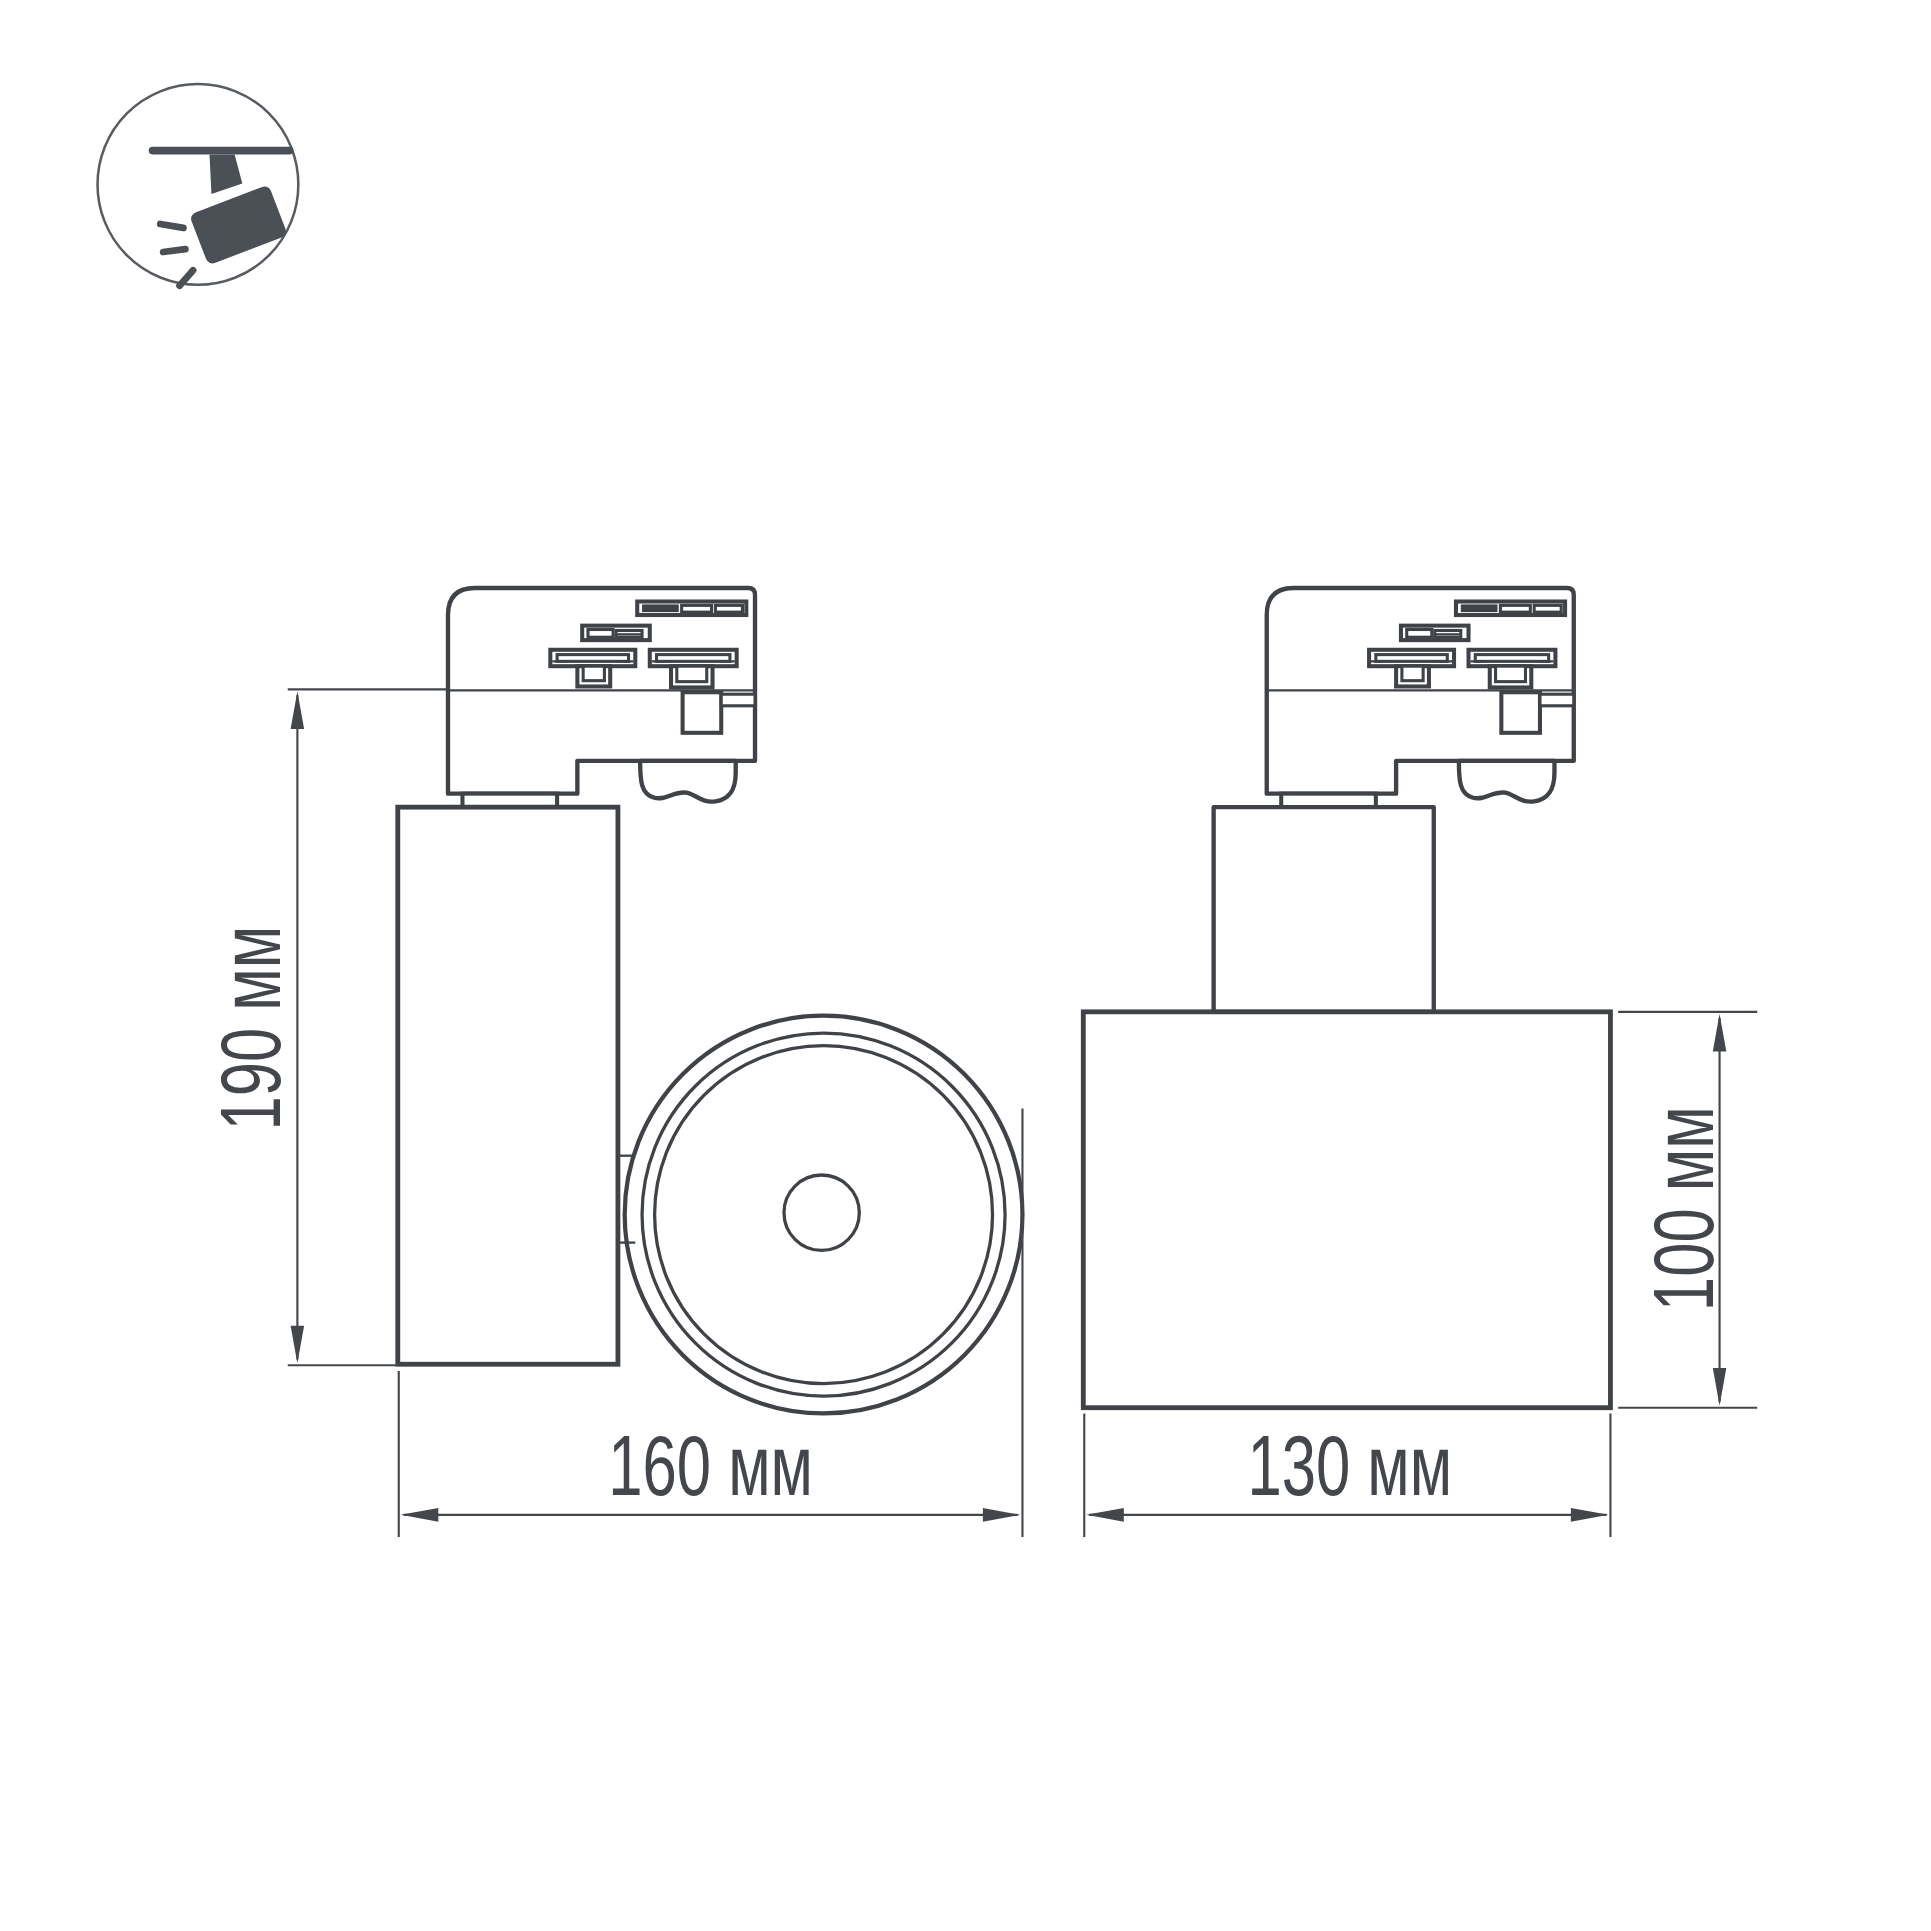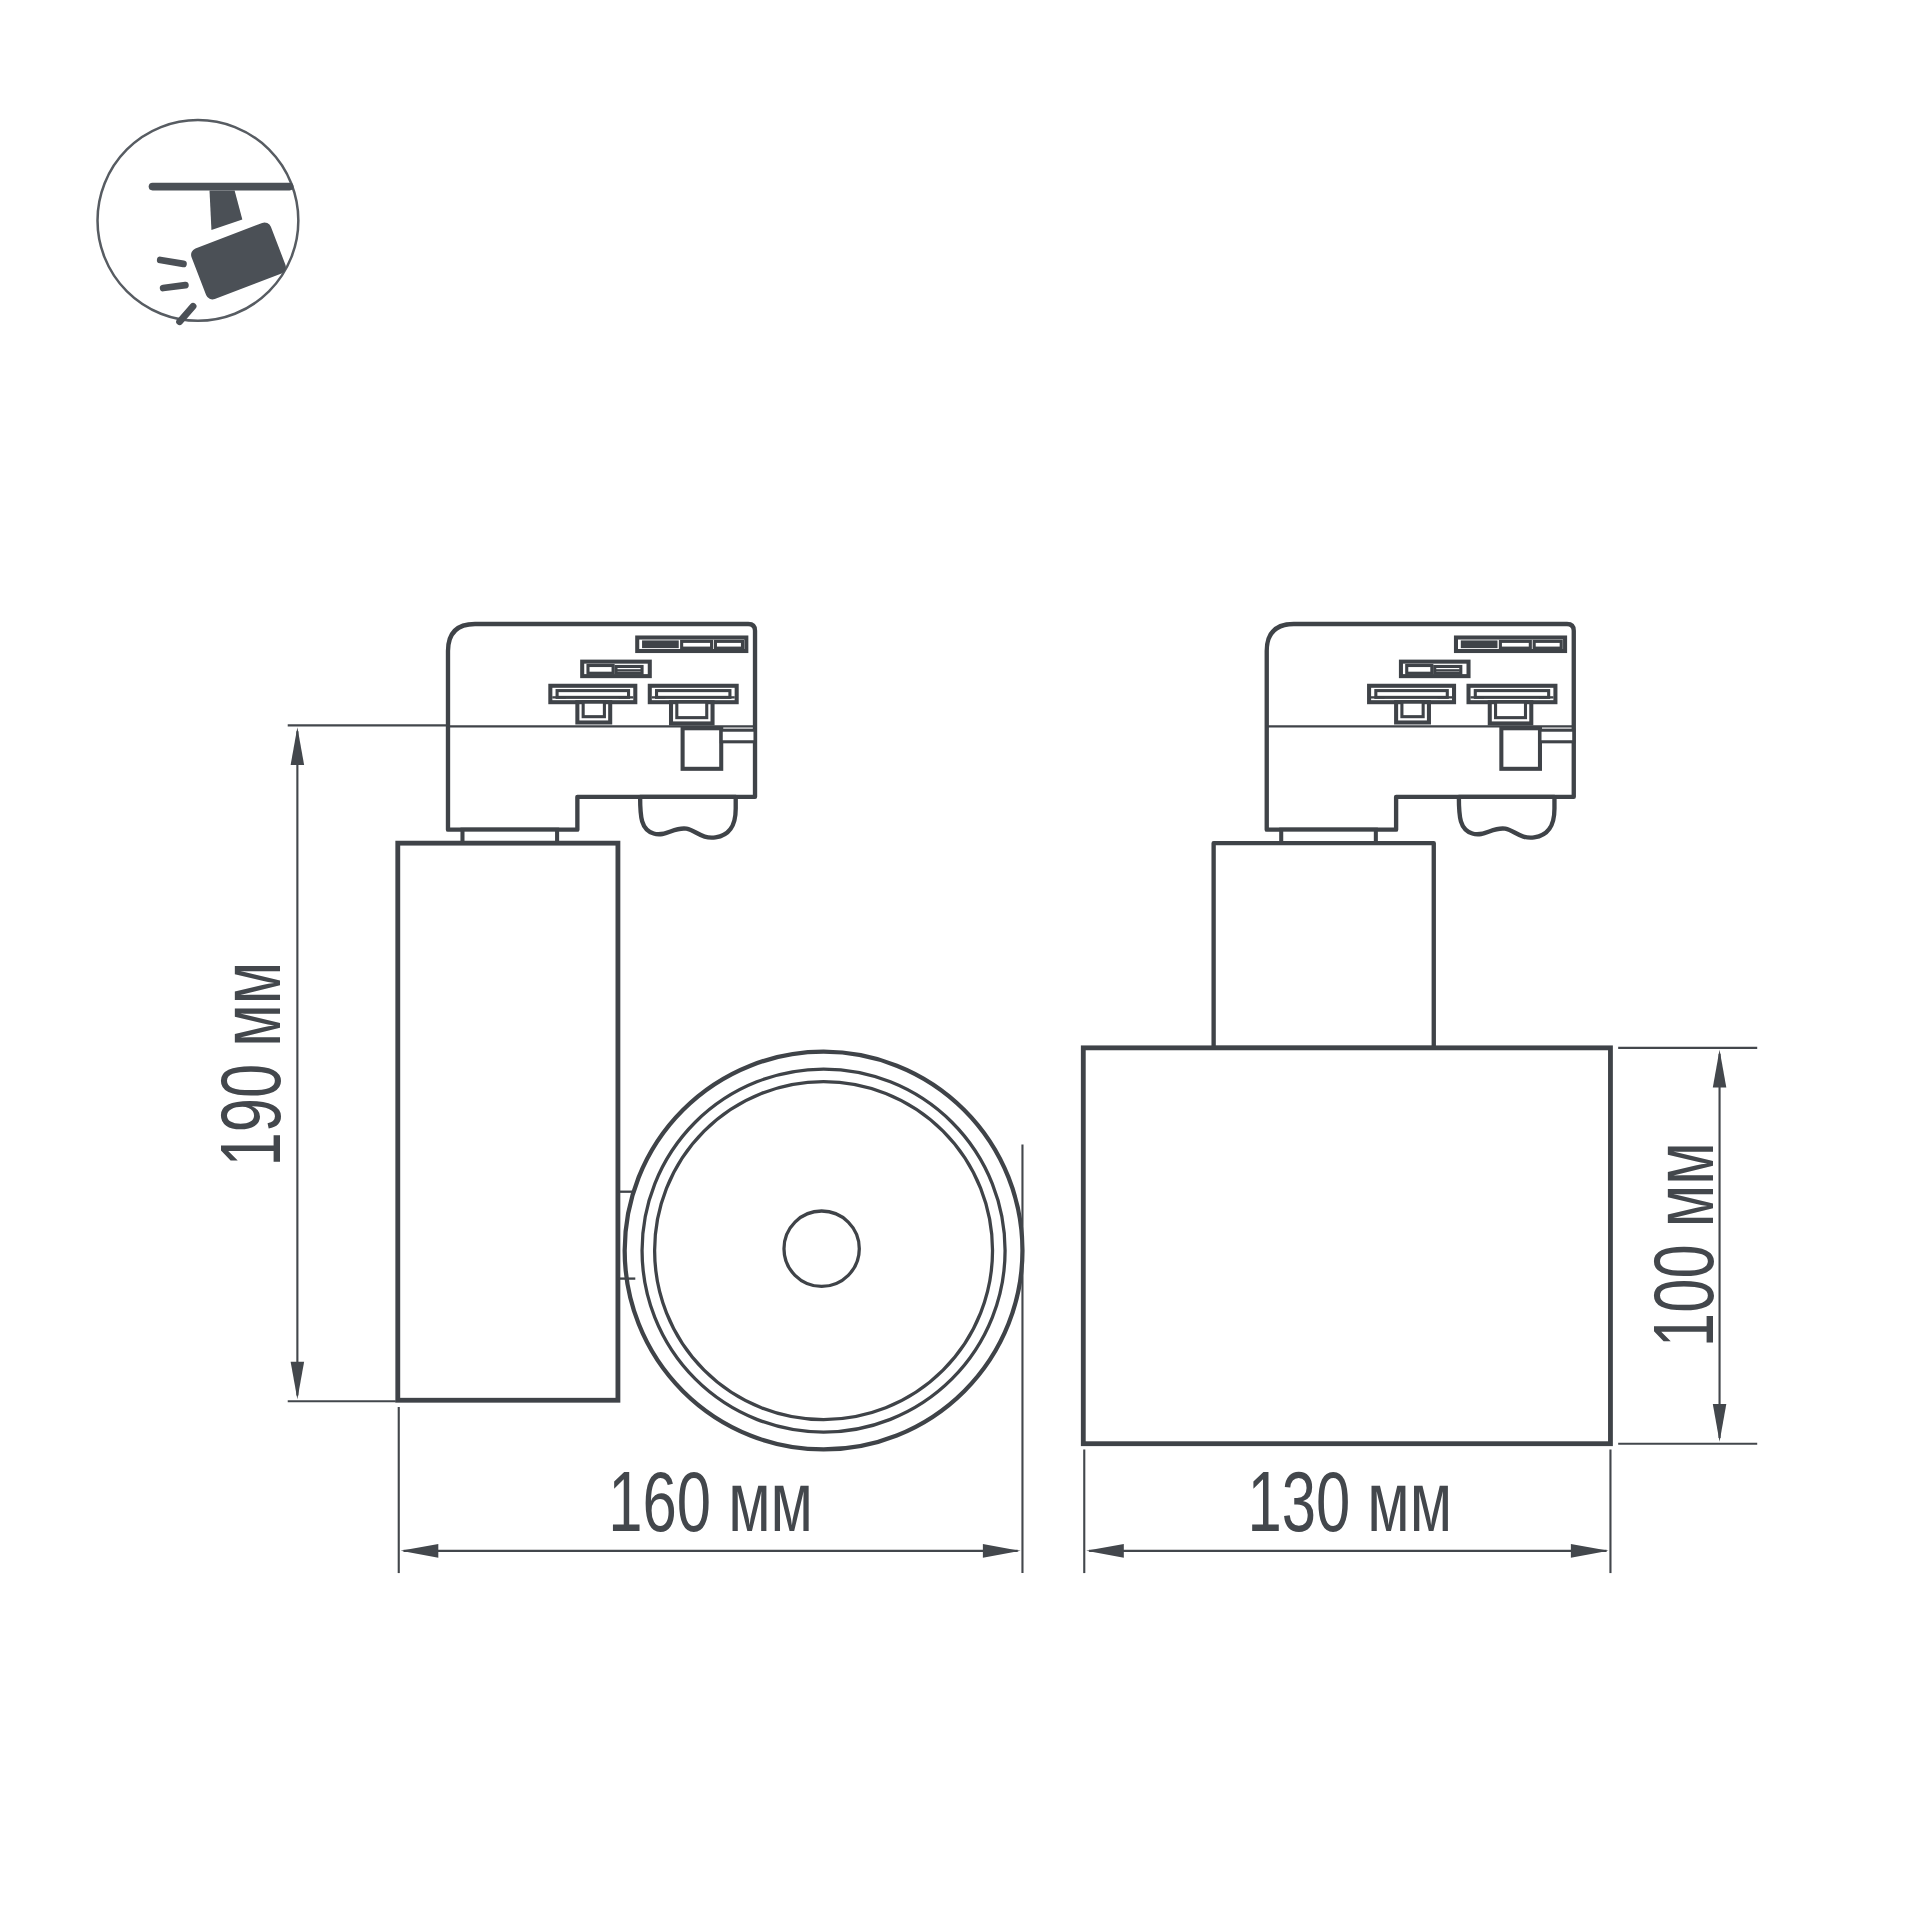--- a/index.html
+++ b/index.html
@@ -7,21 +7,20 @@
     --line:#3f4348;
     --text:#43474c;
     --icon:#4b5056;
   }
   html,body{margin:0;padding:0;background:var(--bg);}
   .canvas{
     position:relative;
     width:1931px;height:1664px;
     background:var(--bg);
     font-family:"Liberation Sans", sans-serif;
-    margin-top:36px;
   }
   svg{display:block;width:1931px;height:1931px;}
   .outline{fill:#ffffff;stroke:var(--line);stroke-width:4.5;stroke-linejoin:round;}
   .outline-thick{fill:#ffffff;stroke:var(--line);stroke-width:5;stroke-linejoin:miter;}
   .detail{fill:#ffffff;stroke:var(--line);stroke-width:3.2;stroke-linejoin:miter;}
   .detail-heavy{fill:#ffffff;stroke:var(--line);stroke-width:4.2;stroke-linejoin:miter;}
   .darkfill{fill:var(--line);stroke:none;}
   .thinline{fill:none;stroke:var(--line);stroke-width:2.4;}
   .dimline{fill:none;stroke:var(--text);stroke-width:2.2;}
   .arrowhead{fill:var(--text);stroke:none;}

